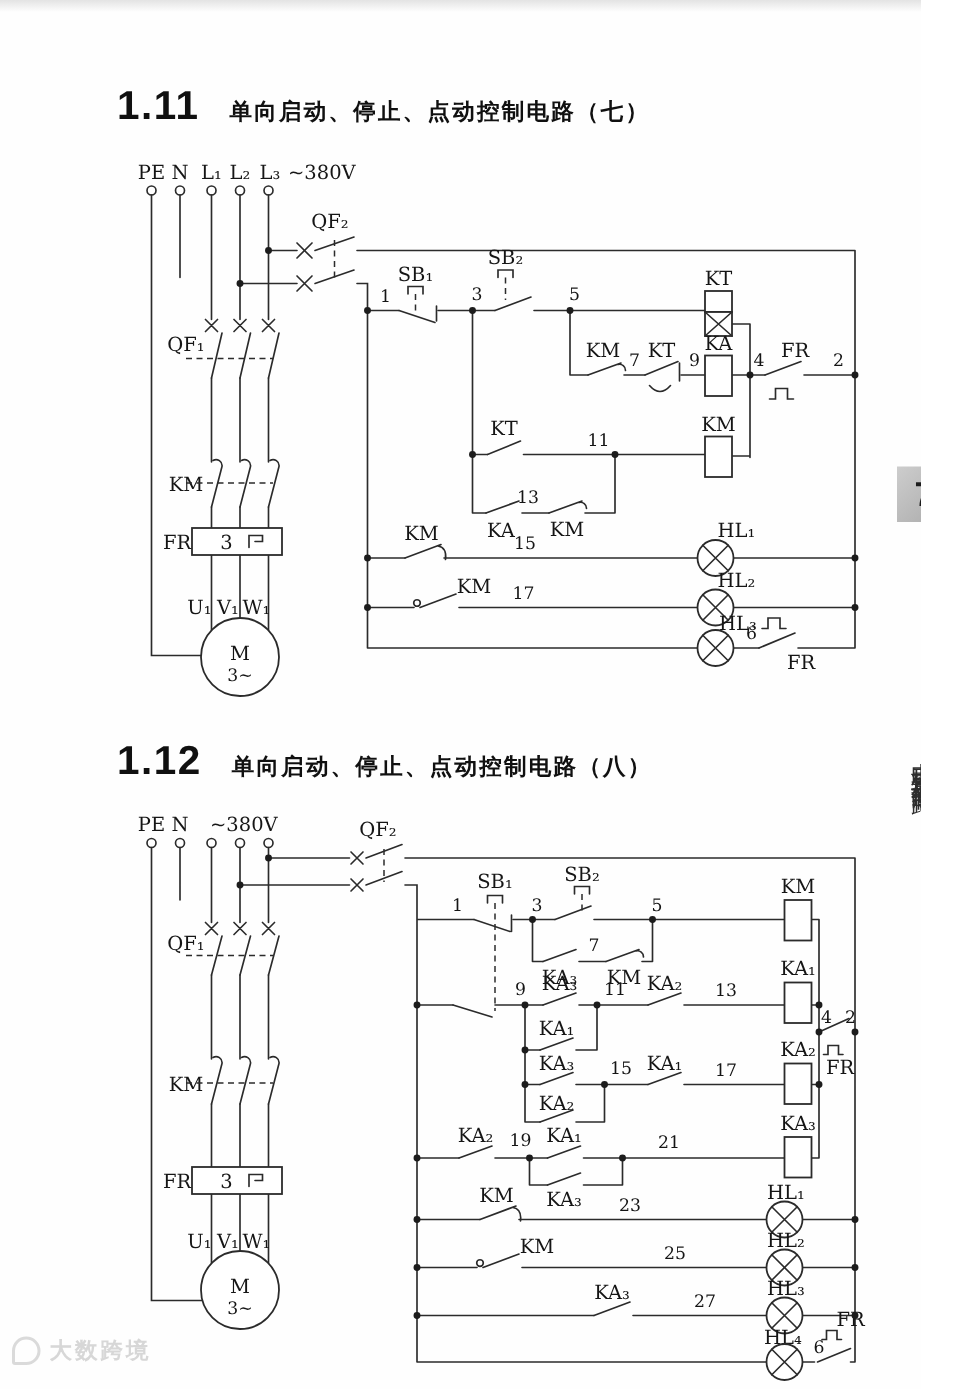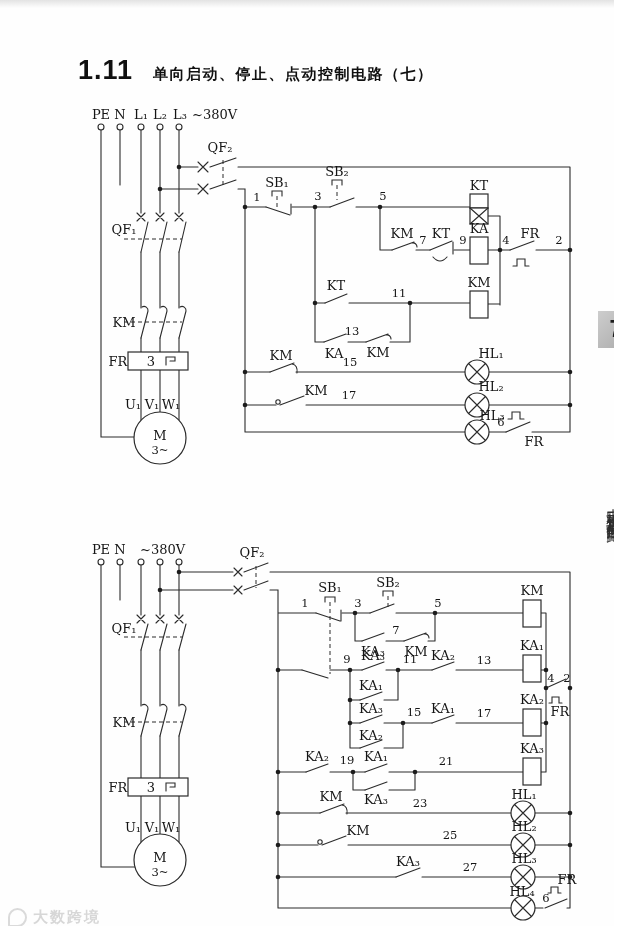--- a/index.html
+++ b/index.html
@@ -15,39 +15,43 @@
         background:linear-gradient(135deg,#cdcdcd,#a9a9a9);color:#1c1c1c;
         display:flex;align-items:center;justify-content:center;
         font-size:23px;font-weight:bold;}
   .chapter-vertical{position:absolute;left:603px;top:357px;height:300px;
         writing-mode:vertical-rl;text-orientation:mixed;color:#2e2e2e;
         display:flex;flex-direction:column;align-items:center;gap:0;
         font-size:15.5px;}
   .chapter-num{letter-spacing:9px;margin-bottom:14px;}
   .chapter-name{letter-spacing:2px;}
   .watermark{position:absolute;left:8px;top:891px;display:flex;align-items:center;gap:6px;
-        color:#d7d7d7;font-weight:bold;font-size:15px;letter-spacing:2px;margin-top:17px;}
+        color:#d7d7d7;font-weight:bold;font-size:15px;letter-spacing:2px;}
   .wm-logo{display:inline-block;width:15px;height:15px;border:2px solid #dadada;border-radius:50% 50% 50% 2px;}
   svg{position:absolute;left:0;top:0;}
   .w{stroke:#2b2b2b;stroke-width:1.1;fill:none;stroke-linecap:round;}
   .d{stroke:#2b2b2b;stroke-width:1;fill:none;stroke-dasharray:4 3;}
   .box{fill:#fff;stroke:#2b2b2b;stroke-width:1.2;}
   .dotj{fill:#1c1c1c;stroke:none;}
   .term{fill:#fff;stroke:#2b2b2b;stroke-width:1.1;}
   .t{font-family:"DejaVu Serif","Liberation Serif",serif;font-size:13px;fill:#151515;text-anchor:middle;}
   .s{font-size:11.5px;}
 </style>
 </head>
 <body>
 
 <div id="page">
 
   <div class="section-title" id="st1">
     <span class="sec-num">1.11</span>
     <span class="sec-text">单向启动、停止、点动控制电路（七）</span>
+  </div>
+  <div class="section-title" id="st2">
+    <span class="sec-num">1.12</span>
+    <span class="sec-text">单向启动、停止、点动控制电路（八）</span>
   </div>
 
   <div class="page-tab">7</div>
   <div class="chapter-vertical">
     <span class="chapter-num">第1章</span>
     <span class="chapter-name">电动机直接启动控制电路</span>
   </div>
 
   <div class="watermark">
     <span class="wm-logo"></span>

